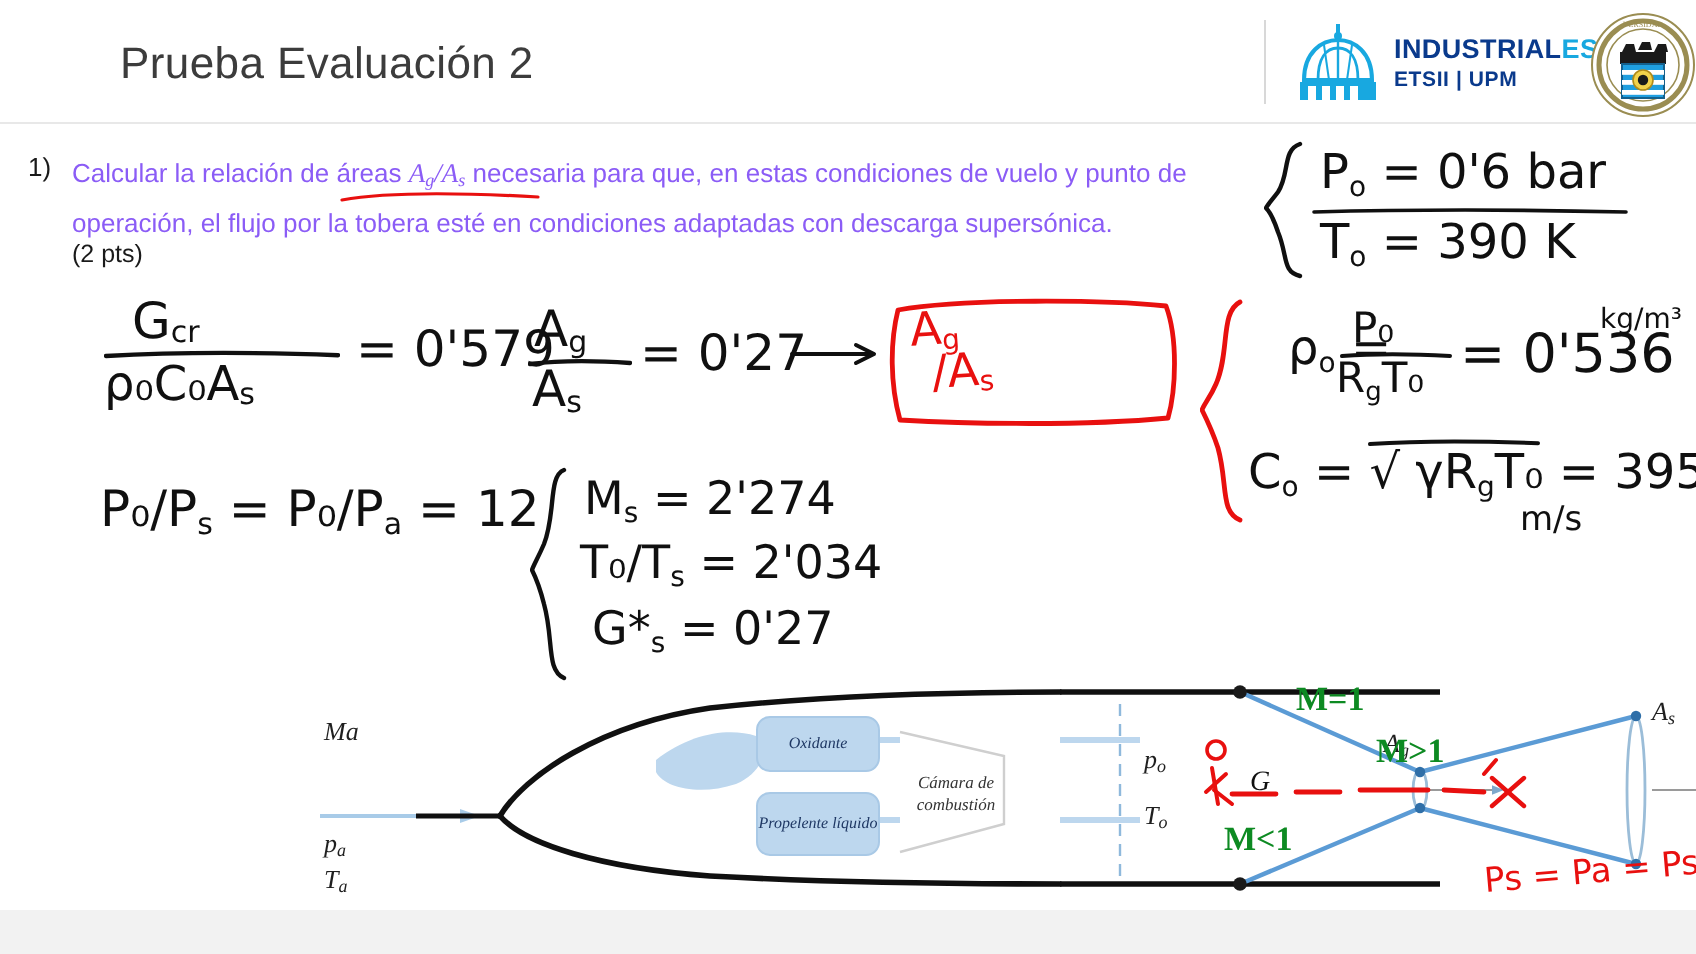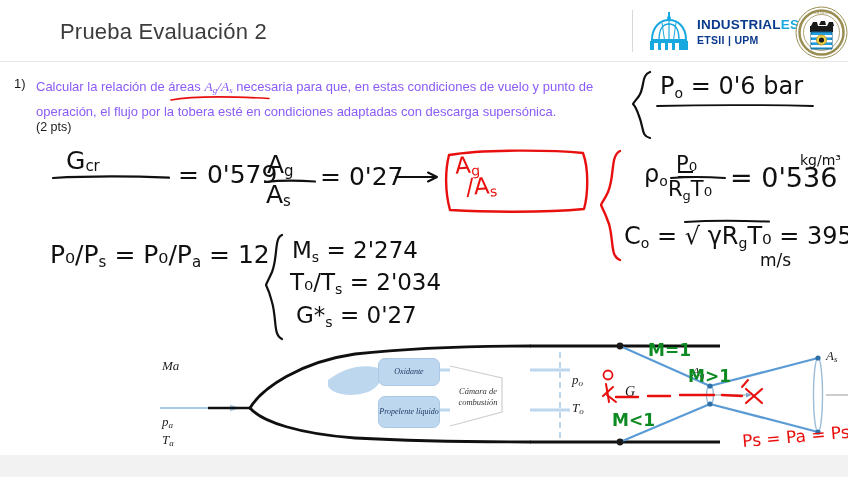--- a/index.html
+++ b/index.html
@@ -40,21 +40,21 @@
 
   
   .ink{position:absolute;left:0;top:0;width:848px;height:477px;pointer-events:none;}
   .hw{
     font-family:"DejaVu Sans",sans-serif;
     color:#101010;
     position:absolute;
     white-space:nowrap;
   }
   .hw-red{color:#e8100f;}
-  .hw-green{color:#0d8a22;}
+  .hw-green{color:#0d8a22;font-family:Liberation Serif, serif;}
 
   
   .diagram{position:absolute;left:150px;top:338px;width:698px;height:118px;}
   .dlabel{
     position:absolute;font-family:"Liberation Serif",serif;font-style:italic;
     color:#1f1f1f;font-size:13px;white-space:nowrap;
   }
   .dbox{
     position:absolute;background:#bdd7ee;border-radius:7px;
     font-family:"Liberation Serif",serif;font-style:italic;
@@ -132,20 +132,23 @@
   </svg>
 
   <div class="ink">
 
     <div class="hw" style="left:66px;top:146px;font-size:25px;">
       <span>G</span><span style="font-size:15px;vertical-align:-2px;margin-top:32px;">cr</span>
     </div>
     <svg style="position:absolute;left:52px;top:175px;width:118px;height:5px;" viewBox="0 0 118 5" preserveAspectRatio="none">
       <path d="M1 3 C40 0.8 80 1.2 117 2.6" stroke="#101010" stroke-width="2.2" fill="none" stroke-linecap="round"></path>
     </svg>
+    <div class="hw" style="left:52px;top:178px;font-size:24px;">
+      <span>ρ₀C₀A</span><span style="font-size:15px;vertical-align:-2px;">s</span>
+    </div>
     <div class="hw" style="left:178px;top:160px;font-size:25px;">= 0'579</div>
 
     <div class="hw" style="left:267px;top:150px;font-size:25px;">
       <span>A</span><span style="font-size:15px;vertical-align:-3px;">g</span>
     </div>
     <svg style="position:absolute;left:264px;top:179px;width:52px;height:5px;" viewBox="0 0 52 5" preserveAspectRatio="none">
       <path d="M1 3 C18 0.9 36 1.4 51 2.5" stroke="#101010" stroke-width="2.2" fill="none" stroke-linecap="round"></path>
     </svg>
     <div class="hw" style="left:266px;top:180px;font-size:25px;">
       <span>A</span><span style="font-size:15px;vertical-align:-3px;">s</span>
@@ -192,20 +195,24 @@
     <svg style="position:absolute;left:632px;top:70px;width:22px;height:70px;" viewBox="0 0 22 70">
       <path d="M18 2 C9 5 13 17 7 26 C4 30 2 32 1 34 C3 36 5 40 7 46 C12 58 9 66 18 68" fill="none" stroke="#101010" stroke-width="2.2" stroke-linecap="round"></path>
     </svg>
     <div class="hw" style="left:660px;top:72px;font-size:24px;">
       <span>P</span><span style="font-size:14px;vertical-align:-4px;">o</span>
       <span>= 0'6 bar</span>
     </div>
     <svg style="position:absolute;left:655px;top:104px;width:160px;height:4px;" viewBox="0 0 160 4" preserveAspectRatio="none">
       <path d="M2 2 C55 0.6 115 1 158 2" stroke="#101010" stroke-width="1.8" fill="none" stroke-linecap="round"></path>
     </svg>
+    <div class="hw" style="left:660px;top:107px;font-size:24px;">
+      <span>T</span><span style="font-size:14px;vertical-align:-4px;">o</span>
+      <span>= 390 K</span>
+    </div>
 
     <svg style="position:absolute;left:600px;top:148px;width:24px;height:115px;" viewBox="0 0 24 115">
       <path d="M20 3 C10 8 15 28 8 44 C5 51 2 54 1 57 C3 61 6 67 9 76 C14 94 10 108 20 112" fill="none" stroke="#e8100f" stroke-width="2.4" stroke-linecap="round"></path>
     </svg>
 
     <div class="hw" style="left:644px;top:160px;font-size:24px;">
       <span>ρ</span><span style="font-size:14px;vertical-align:-4px;">o</span>
       <span>=</span>
     </div>
     <div class="hw" style="left:676px;top:152px;font-size:21px;">P₀</div>

